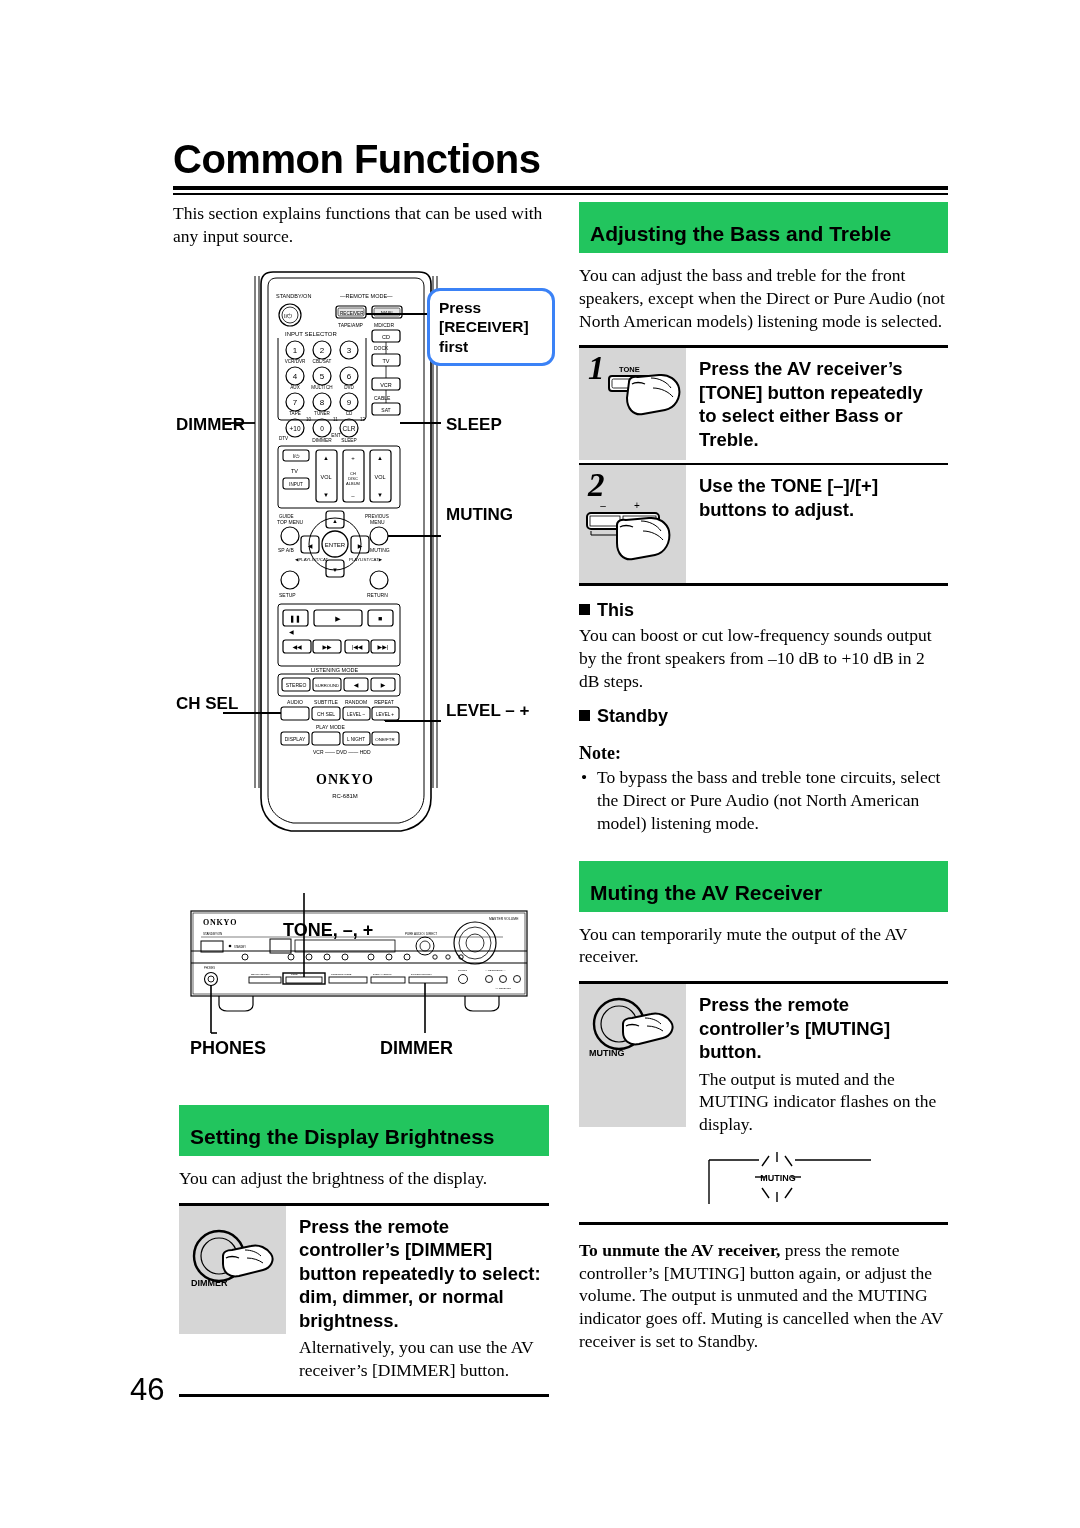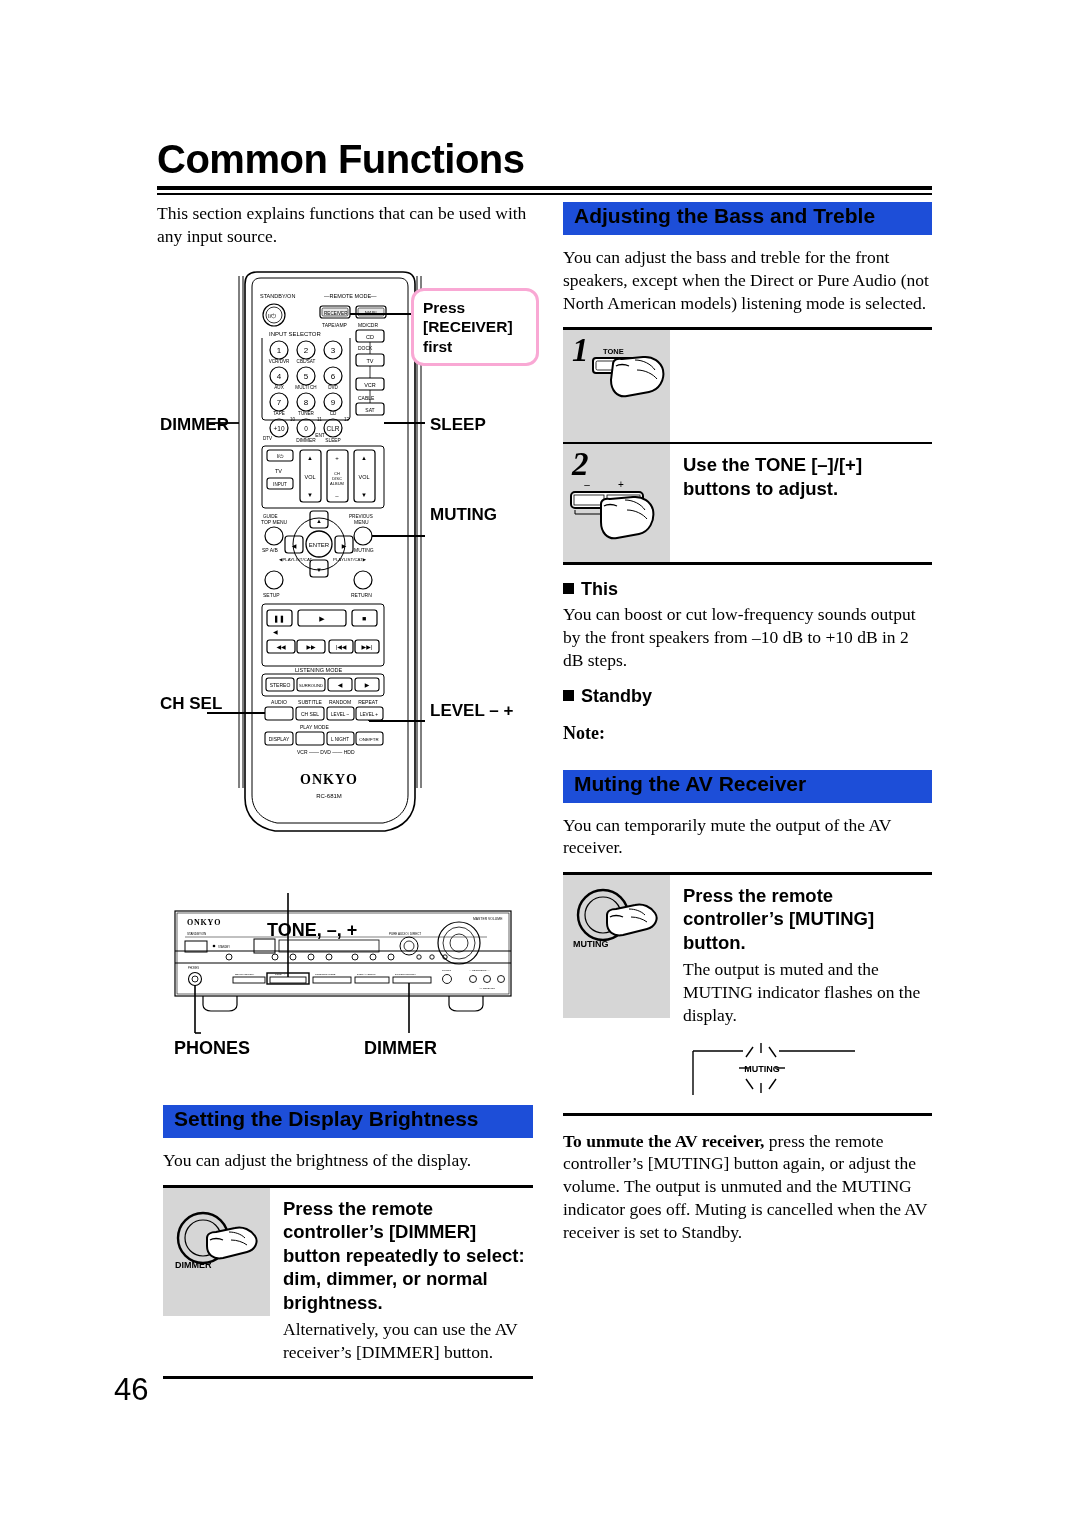--- a/index.html
+++ b/index.html
@@ -1,30 +1,30 @@
 <!DOCTYPE html>
 <html><head>
 <meta charset="utf-8">
 <style>
   html,body{margin:0;padding:0;background:#fff;}
   body{width:1080px;height:1528px;position:relative;font-family:"Liberation Serif",serif;color:#000;}
-  .page{position:absolute;inset:0;width:1048px;height:1528px;overflow:hidden;}
+  .page{position:absolute;inset:0;width:1048px;height:1528px;overflow:hidden;margin-left:16px;}
 
   
   .title-wrap{position:absolute;left:157px;top:138px;width:775px;}
   .page-title{font-family:"Liberation Sans",sans-serif;font-weight:bold;font-size:40px;letter-spacing:-0.5px;line-height:1.05;margin:0;}
   .title-rule{margin-top:6px;border-top:4px solid #000;border-bottom:2px solid #000;height:3px;}
 
   
   .col-left{position:absolute;left:157px;top:202px;width:370px;}
   .col-right{position:absolute;left:563px;top:202px;width:369px;}
 
   p.body{font-size:17.5px;line-height:1.30;margin:0 0 13px 0;text-align:left;}
-  .sec-head{background:#1d4ed8;font-family:"Liberation Sans",sans-serif;font-weight:bold;font-size:21px;
-            padding:2px 0 7px 11px;margin:0 0 11px 0;}
+  .sec-head{background:#22c55e;font-family:"Liberation Sans",sans-serif;font-weight:bold;font-size:21px;
+            padding:20px 0 7px 11px;margin:0 0 11px 0;}
 
   
   .steps{border-top:3px solid #000;border-bottom:3px solid #000;margin:4px 0 14px 0;}
   .step{display:flex;border-bottom:2px solid #000;}
   .step:last-child{border-bottom:none;}
   .step-fig{width:107px;flex:0 0 107px;background:#d6d6d6;position:relative;}
   .step-txt{flex:1;padding:9px 6px 12px 13px;}
   .step-h{font-family:"Liberation Sans",sans-serif;font-weight:bold;font-size:18.5px;line-height:1.27;margin:0;}
   .step-p{font-size:17.5px;line-height:1.30;margin:4px 0 0 0;}
   .num{font-family:"Liberation Serif",serif;font-style:italic;font-weight:bold;font-size:33px;position:absolute;left:9px;top:2px;}
@@ -40,21 +40,21 @@
   .unmute{font-size:17.5px;line-height:1.30;margin:12px 0 0 0;}
   .unmute b{font-family:"Liberation Serif",serif;font-weight:bold;}
 
   
   .pageno{position:absolute;left:114px;top:1372px;font-family:"Liberation Sans",sans-serif;font-size:31px;}
 
   
   .lbl{position:absolute;font-family:"Liberation Sans",sans-serif;font-weight:bold;font-size:17px;white-space:nowrap;}
 
   
-  .bubble{position:absolute;left:411px;top:288px;width:104px;border:3px solid #f9a8d4;border-radius:13px;
+  .bubble{position:absolute;left:411px;top:288px;width:104px;border:3px solid #3b82f6;border-radius:13px;
           background:#fff;padding:7px 9px;font-family:"Liberation Sans",sans-serif;font-weight:bold;font-size:15.5px;line-height:1.25;}
 
   svg{display:block;}
   .fig{position:absolute;}
 </style>
 </head>
 <body>
 
 <div class="page">
 
@@ -416,20 +416,23 @@
             <text x="40" y="24" font-family="Liberation Sans, sans-serif" font-weight="bold" font-size="7.5" fill="#000">TONE</text>
             <rect x="30" y="28" width="52" height="15" rx="3" fill="#fff" stroke="#000" stroke-width="2"></rect>
             <rect x="33" y="31" width="46" height="9" rx="1.5" fill="#fff" stroke="#000" stroke-width="0.8"></rect>
             <rect x="50" y="45" width="8" height="5" fill="#000"></rect>
             <path d="M50 34 C50 30 54 28 59 29 L80 27 C90 26 98 32 100 40 C102 50 96 60 86 62 L64 66 C54 68 48 60 48 50 Z" fill="#fff" stroke="#000" stroke-width="2"></path>
             <path d="M53 36 C56 34 62 34 66 36" fill="none" stroke="#000" stroke-width="1.3"></path>
             <path d="M72 30 C80 30 88 34 92 40" fill="none" stroke="#000" stroke-width="1"></path>
             <path d="M74 40 C82 40 90 44 94 49" fill="none" stroke="#000" stroke-width="1"></path>
           </svg>
         </div>
+        <div class="step-txt">
+          <p class="step-h">Press the AV receiver’s [TONE] button repeatedly to select either Bass or Treble.</p>
+        </div>
       </div>
 
       <div class="step">
         <div class="step-fig" style="height:118px;">
           <span class="num">2</span>
           <svg width="107" height="118" viewBox="0 0 107 118" style="position:absolute;left:0;top:0;">
             <text x="24" y="44" font-family="Liberation Sans, sans-serif" font-size="10" fill="#000" text-anchor="middle">–</text>
             <text x="58" y="44" font-family="Liberation Sans, sans-serif" font-size="10" fill="#000" text-anchor="middle">+</text>
             <rect x="8" y="48" width="72" height="16" rx="4" fill="#fff" stroke="#000" stroke-width="2"></rect>
             <rect x="11" y="51" width="30" height="10" fill="#fff" stroke="#000" stroke-width="0.8"></rect>
@@ -450,20 +453,23 @@
     <div class="sub-h">
       <span class="sq"></span><span>This</span>
     </div>
     <p class="body">You can boost or cut low-frequency sounds output by the front speakers from –10 dB to +10 dB in 2 dB steps.</p>
 
     <div class="sub-h">
       <span class="sq"></span><span>Standby</span>
     </div>
 
     <div class="note-h">Note:</div>
+    <ul class="note">
+      <li>To bypass the bass and treble tone circuits, select the Direct or Pure Audio (not North American model) listening mode.</li>
+    </ul>
 
     <div class="sec-head" style="margin-top:26px;">Muting the AV Receiver</div>
     <p class="body">You can temporarily mute the output of the AV receiver.</p>
 
     <div class="steps">
       <div class="step">
         <div class="step-fig" style="height:143px;">
           <svg width="107" height="143" viewBox="0 0 107 143">
             <circle cx="40" cy="40" r="25" fill="none" stroke="#000" stroke-width="2.4"></circle>
             <circle cx="40" cy="40" r="18" fill="none" stroke="#000" stroke-width="1.2"></circle>

